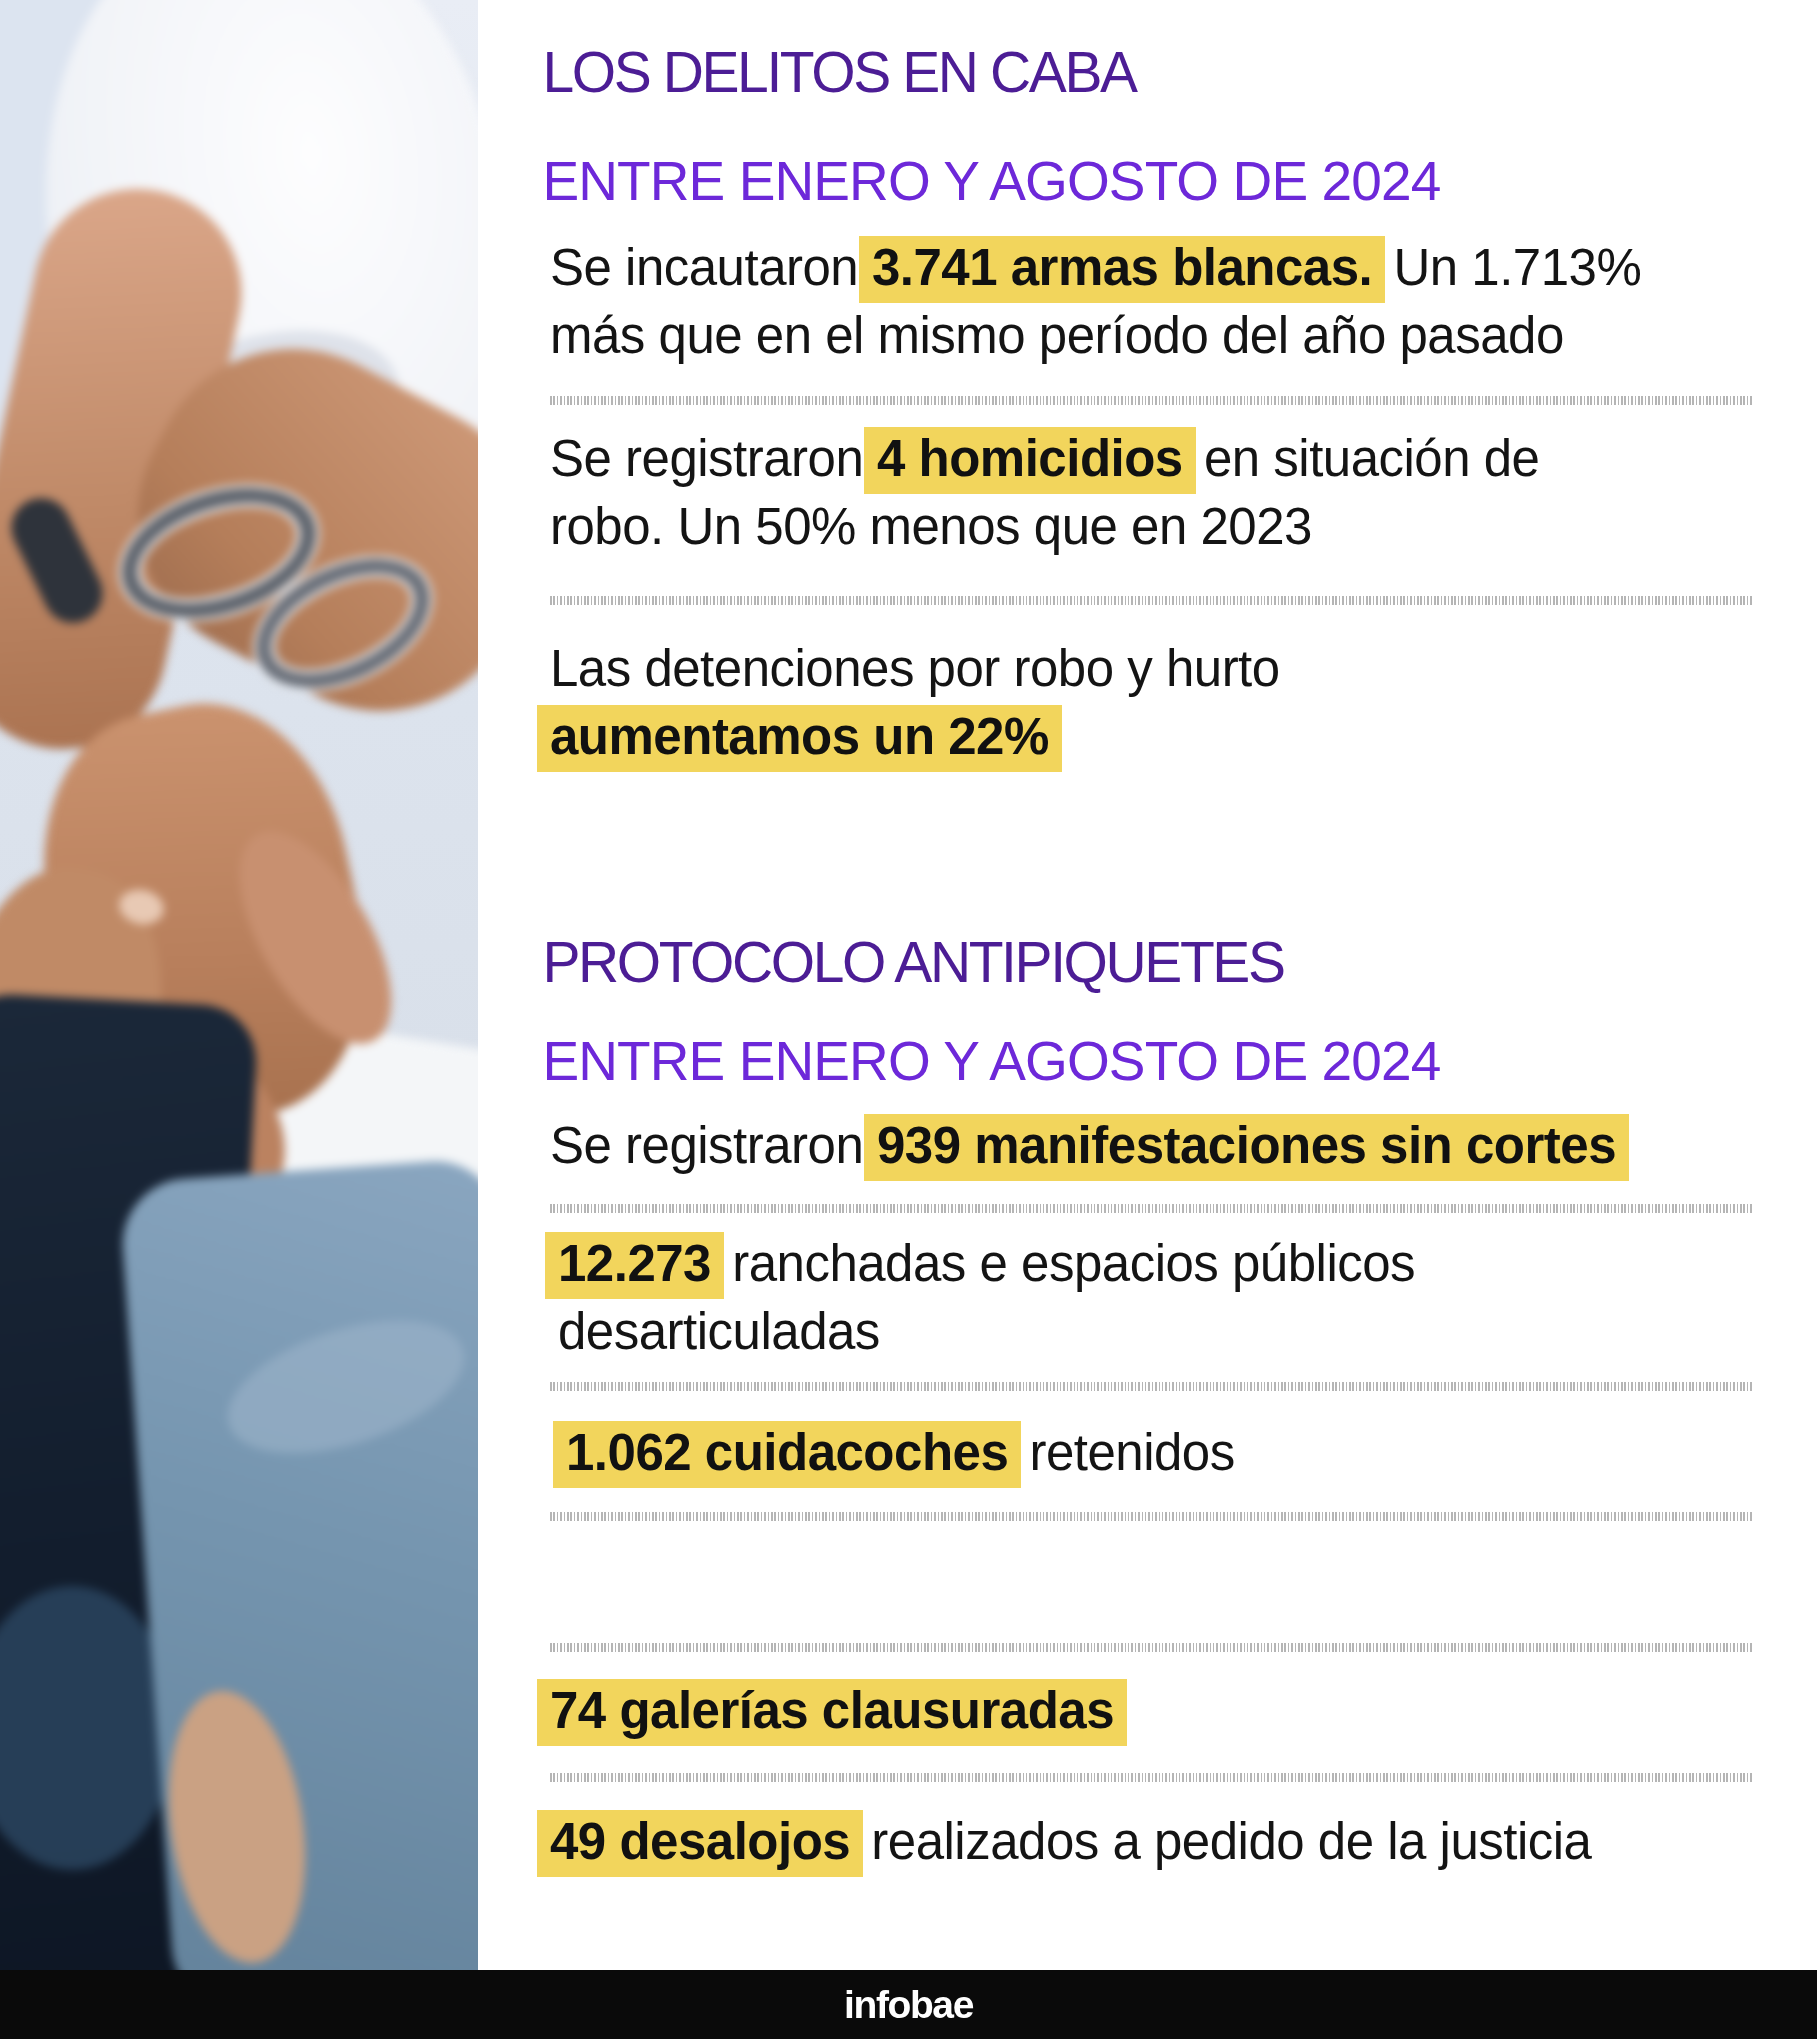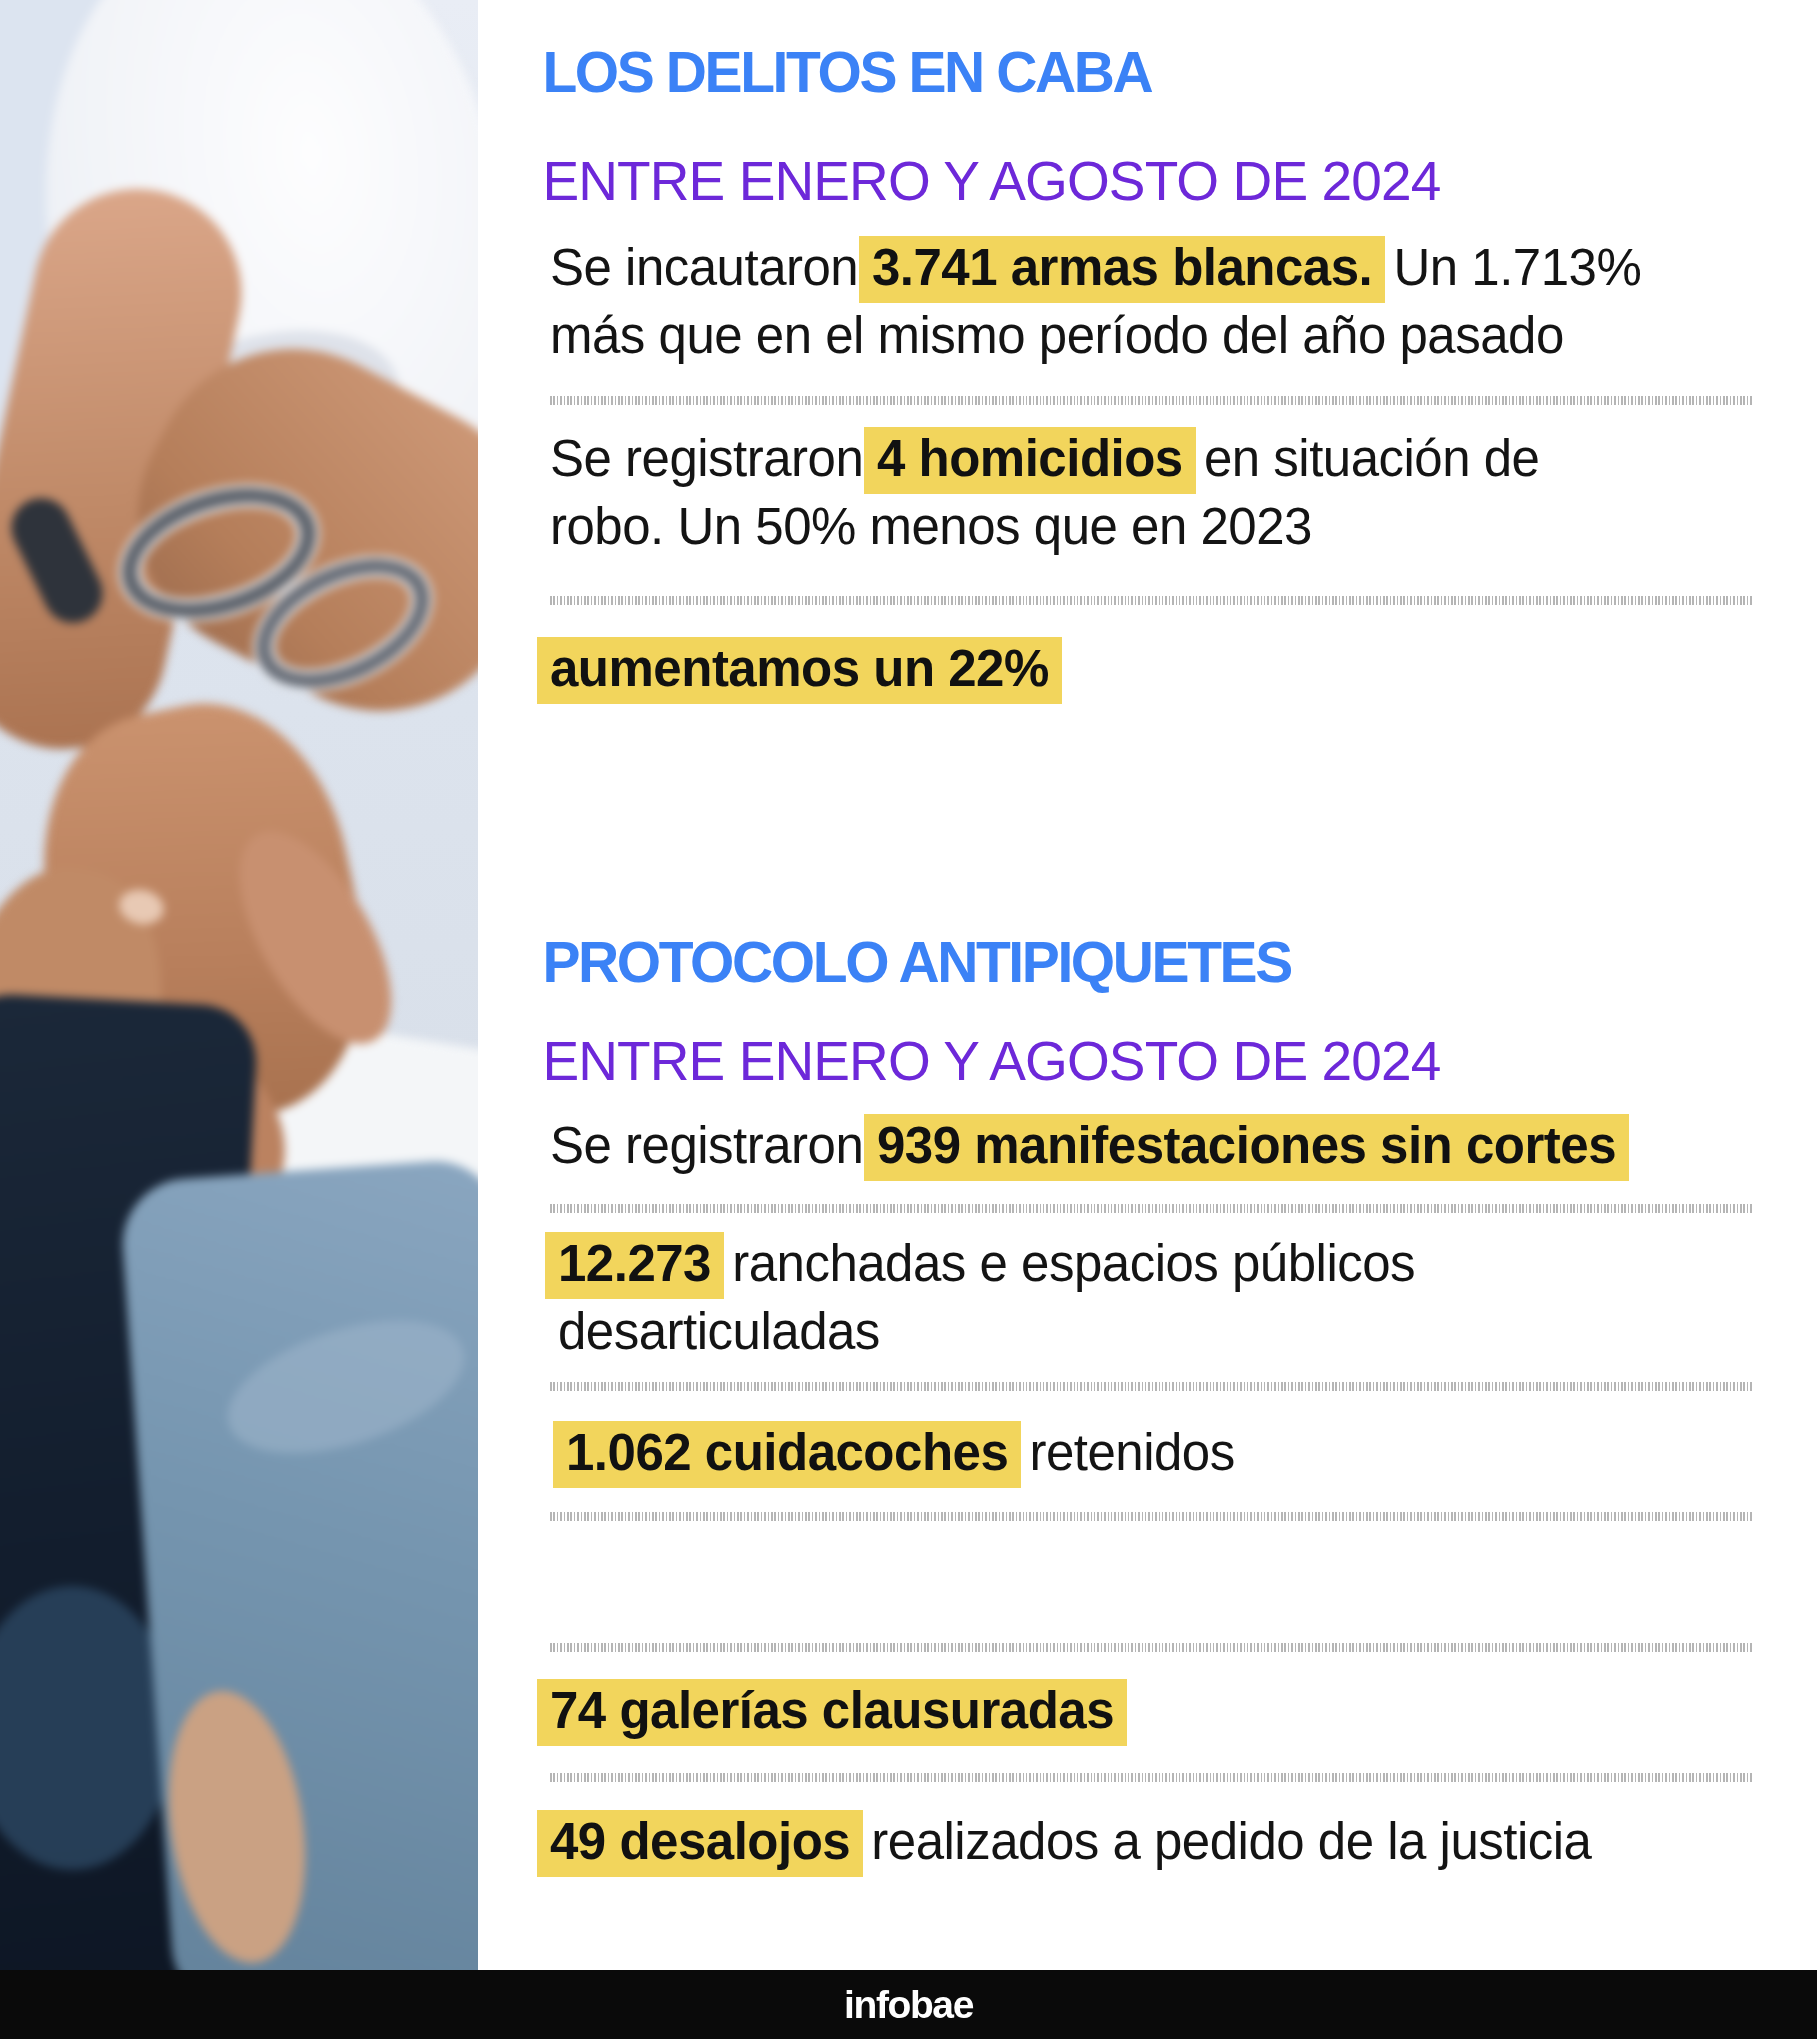--- a/index.html
+++ b/index.html
@@ -37,22 +37,22 @@
   .ph-knee { left:-9.5px; top:1609px; width:208px; height:284px; background:#2c4763; border-radius:50%; opacity:.8; }
   .ph-hand3 { left:194px; top:1713px; width:132px; height:274px; background:#caa183; border-radius:50%; transform:rotate(-8deg); }
 
   
   .content {
     position:absolute; left:478px; top:0; right:0; bottom:69px;
     background:#ffffff; color:var(--txt,#141414);
   }
   .block { position:absolute; left:72px; right:64px; }
   .title {
-    font-size:57px; font-weight:700; letter-spacing:-2.4px;
-    color:#3b82f6; line-height:62px; margin-left:-7.6px; white-space:nowrap;
+    font-size:57px; font-weight:400; letter-spacing:-2.4px;
+    color:#4c1d95; line-height:62px; margin-left:-7.6px; white-space:nowrap;
   }
   .subtitle {
     font-size:55px; font-weight:400; letter-spacing:-0.9px;
     color:#6d28d9; line-height:62px; margin-left:-7.6px; white-space:nowrap;margin-top:46px;
   }
   .stat { font-size:51px; letter-spacing:-0.5px; }
   .stat .line { height:68px; line-height:68px; white-space:nowrap; }
   .hl {
     background:var(--hl,#F2D55C); font-weight:700; color:#111;
     padding:2.8px 13.2px 6.6px 13.2px; margin-left:-13.2px; margin-right:-5.7px;
@@ -137,20 +137,21 @@
     <div class="divider d1"></div>
 
     <div class="block stat t-stat2">
       <div class="line"><span>Se registraron </span><span class="hl">4 homicidios</span><span> en situación de</span></div>
       <div class="line"><span>robo. Un 50% menos que en 2023</span></div>
     </div>
 
     <div class="divider d2"></div>
 
     <div class="block stat t-stat3">
+      <div class="line"><span>Las detenciones por robo y hurto</span></div>
       <div class="line"><span class="hl hl-wide">aumentamos un 22%</span></div>
     </div>
 
     <div class="block title t-title2">PROTOCOLO ANTIPIQUETES</div>
     <div class="block subtitle t-sub2">ENTRE ENERO Y AGOSTO DE 2024</div>
 
     <div class="block stat t-stat4">
       <div class="line"><span>Se registraron </span><span class="hl">939 manifestaciones sin cortes</span></div>
     </div>
 

